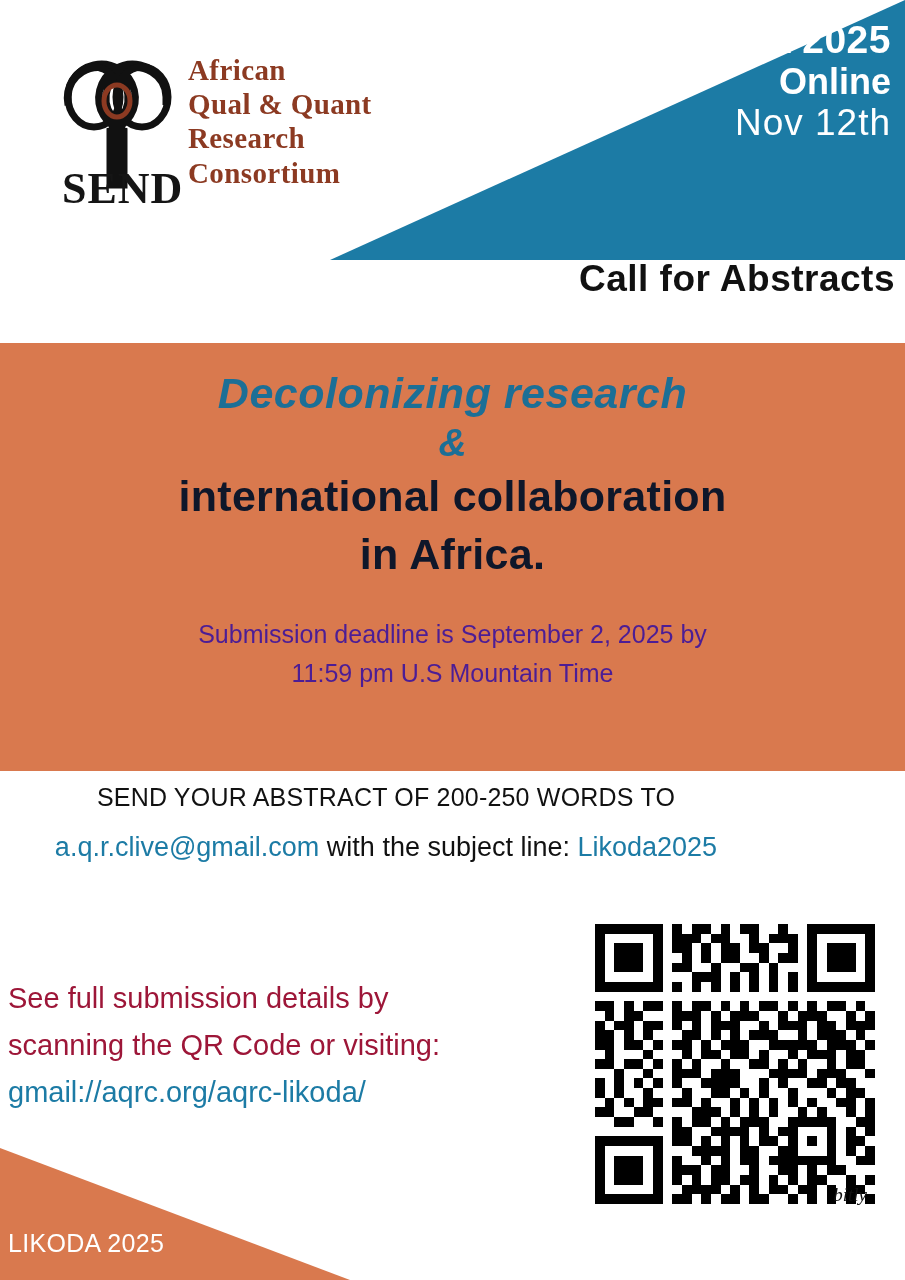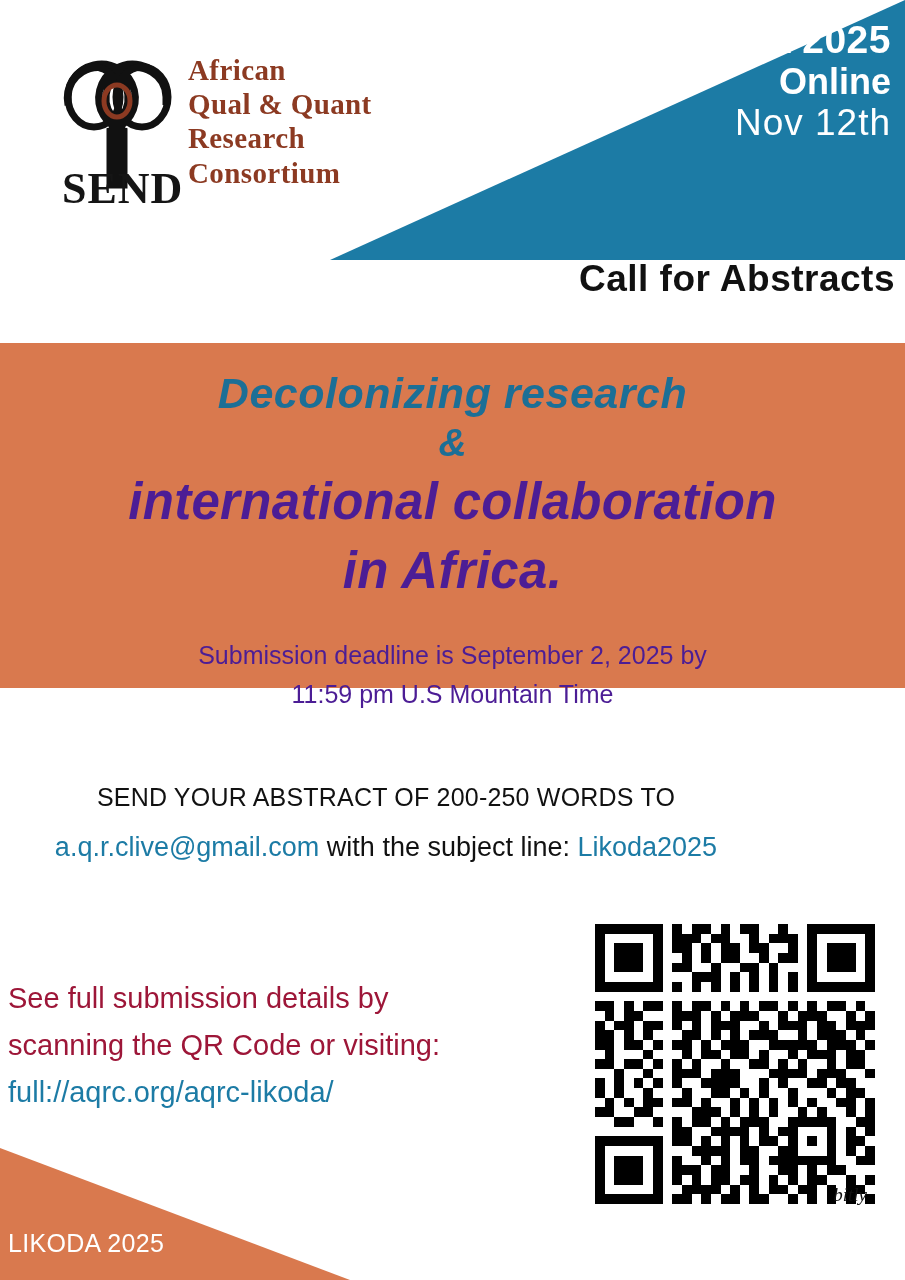--- a/index.html
+++ b/index.html
@@ -107,21 +107,21 @@
     color: #111111;
     letter-spacing: 0.5px;
   }
 
   
   .orange-band {
     position: absolute;
     left: 0;
     top: 343px;
     width: 905px;
-    height: 345px;
+    height: 428px;
     background: #d9794e;
     color: #ffffff;
     text-align: center;
   }
   .title-1 {
     margin-top: 26px;
     font-size: 43px;
     font-weight: bold;
     font-style: italic;
     color: #1c6f96;
@@ -130,24 +130,23 @@
   }
   .title-amp {
     font-size: 39px;
     font-weight: bold;
     font-style: italic;
     color: #1c6f96;
     line-height: 1.2;
     margin-top: 2px;
   }
   .title-2 {
-    font-size: 51px;
-    font-weight: bold;
-    font-style: italic;
-    color: #4c1d95;
+    font-size: 43px;
+    font-weight: bold;
+    color: #0f172a;
     line-height: 1.3;
     margin-top: 2px;
     letter-spacing: 0.3px;
   }
   .deadline {
     margin-top: 32px;
     font-size: 25px;
     line-height: 1.55;
     color: #4c1d95;
   }
@@ -278,21 +277,21 @@
 <div class="send-block">
   <div class="send-line1">SEND YOUR ABSTRACT OF 200-250 WORDS TO</div>
   <div class="send-line2">
     <span class="email">a.q.r.clive@gmail.com</span><span> with the subject line: </span><span class="subject">Likoda2025</span>
   </div>
 </div>
 
 <div class="qr-text">
   <div>See full submission details by</div>
   <div>scanning the QR Code or visiting:</div>
-  <div class="qr-link">full://aqrc.org/aqrc-likoda/</div>
+  <div class="qr-link">gmail://aqrc.org/aqrc-likoda/</div>
 </div>
 
 <div class="qr-box">
   <svg width="280" height="280" viewBox="0 0 29 29" shape-rendering="crispEdges" xmlns="http://www.w3.org/2000/svg">
     <rect width="29" height="29" fill="#ffffff"></rect>
     <g fill="#000000">
 
       <rect x="0" y="0" width="7" height="1"></rect>
         <rect x="0" y="6" width="7" height="1"></rect>
       <rect x="0" y="0" width="1" height="7"></rect>

